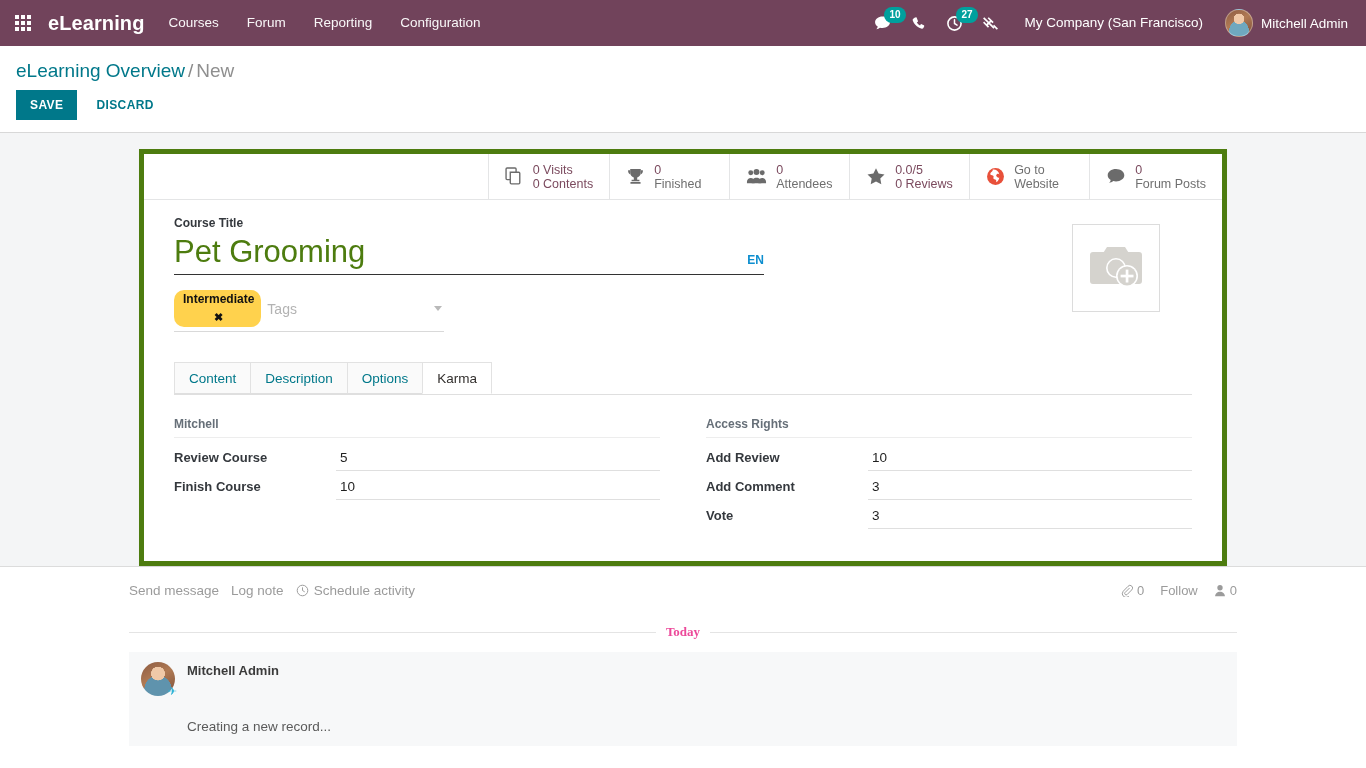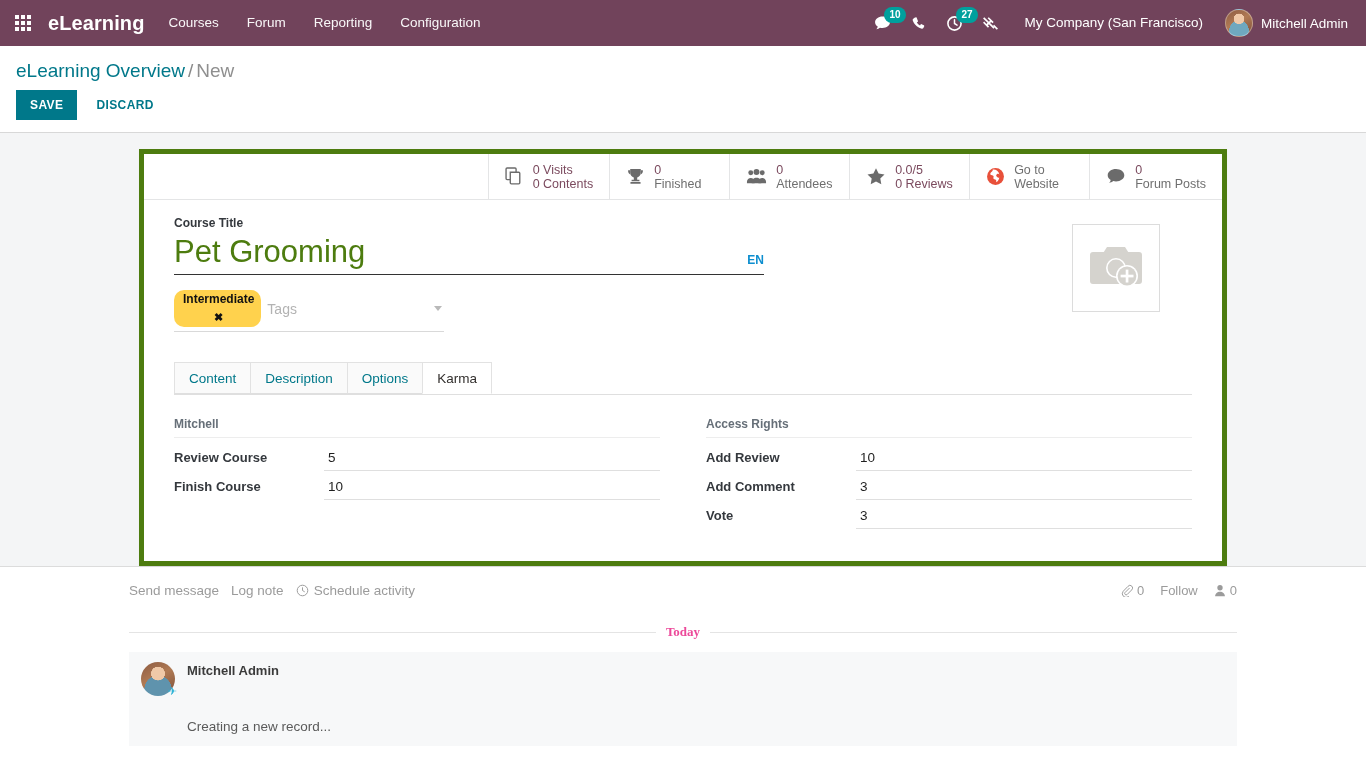--- a/index.html
+++ b/index.html
@@ -301,21 +301,21 @@
   }
   .group { flex: 1 1 0; }
   .group-title {
     font-size: 12px;
     font-weight: bold;
     color: #666f78;
     border-bottom: 1px solid #ededed;
     padding-bottom: 6px;
     margin-bottom: 6px;
   }
-  .frow { display: flex; align-items: center; margin-bottom: 2px; }
+  .frow { display: flex; align-items: center; margin-bottom: 2px; gap: 12px; }
   .flabel {
     width: 150px;
     flex: none;
     font-size: 13px;
     font-weight: bold;
     color: #34383d;
     padding: 6px 0;
   }
   .fvalue {
     flex: 1 1 auto;

